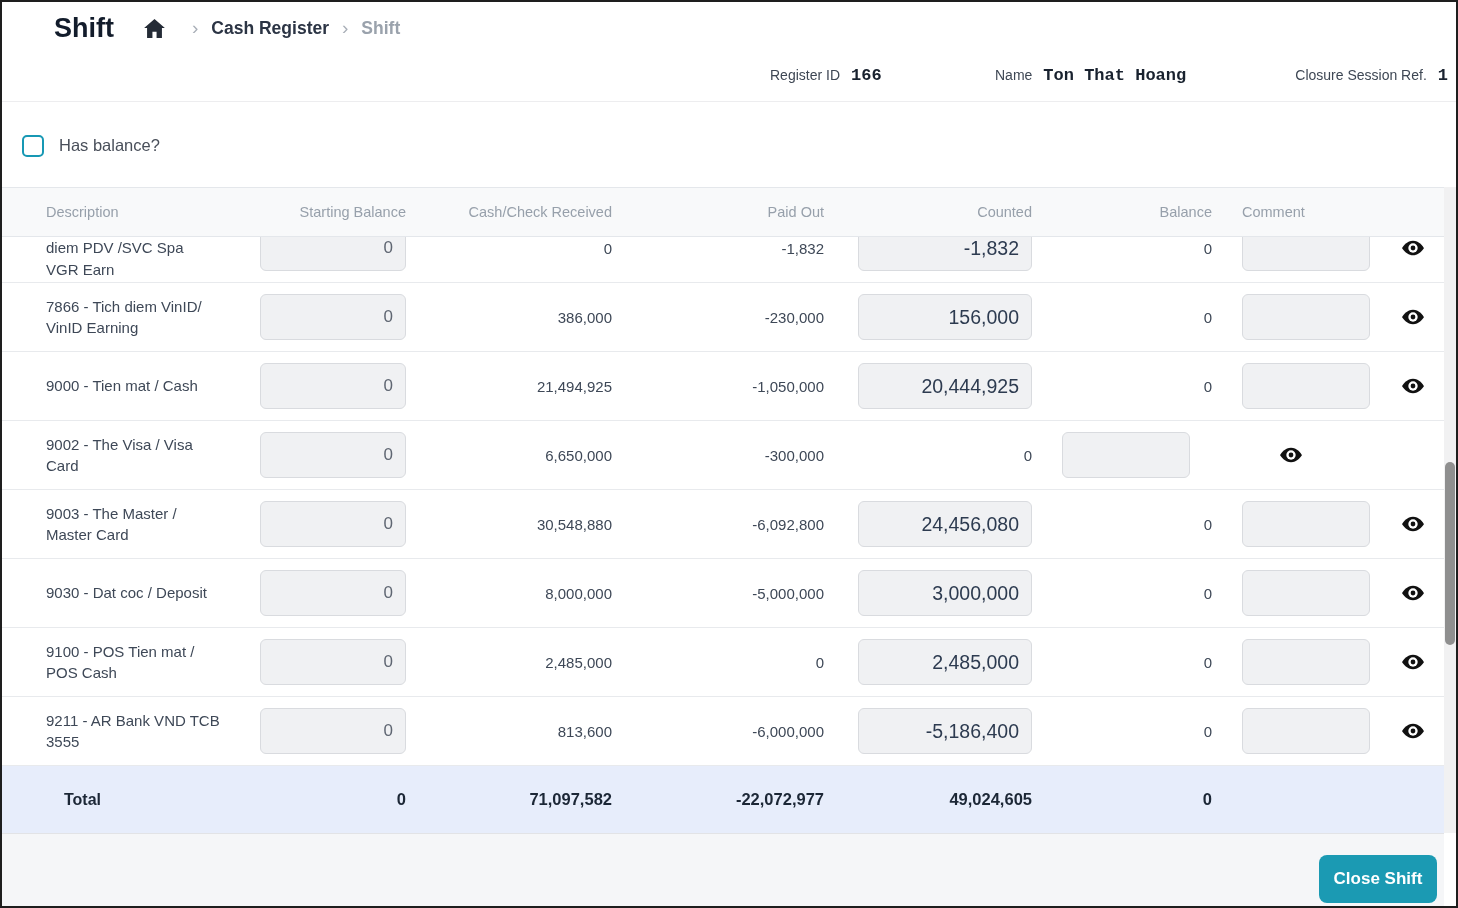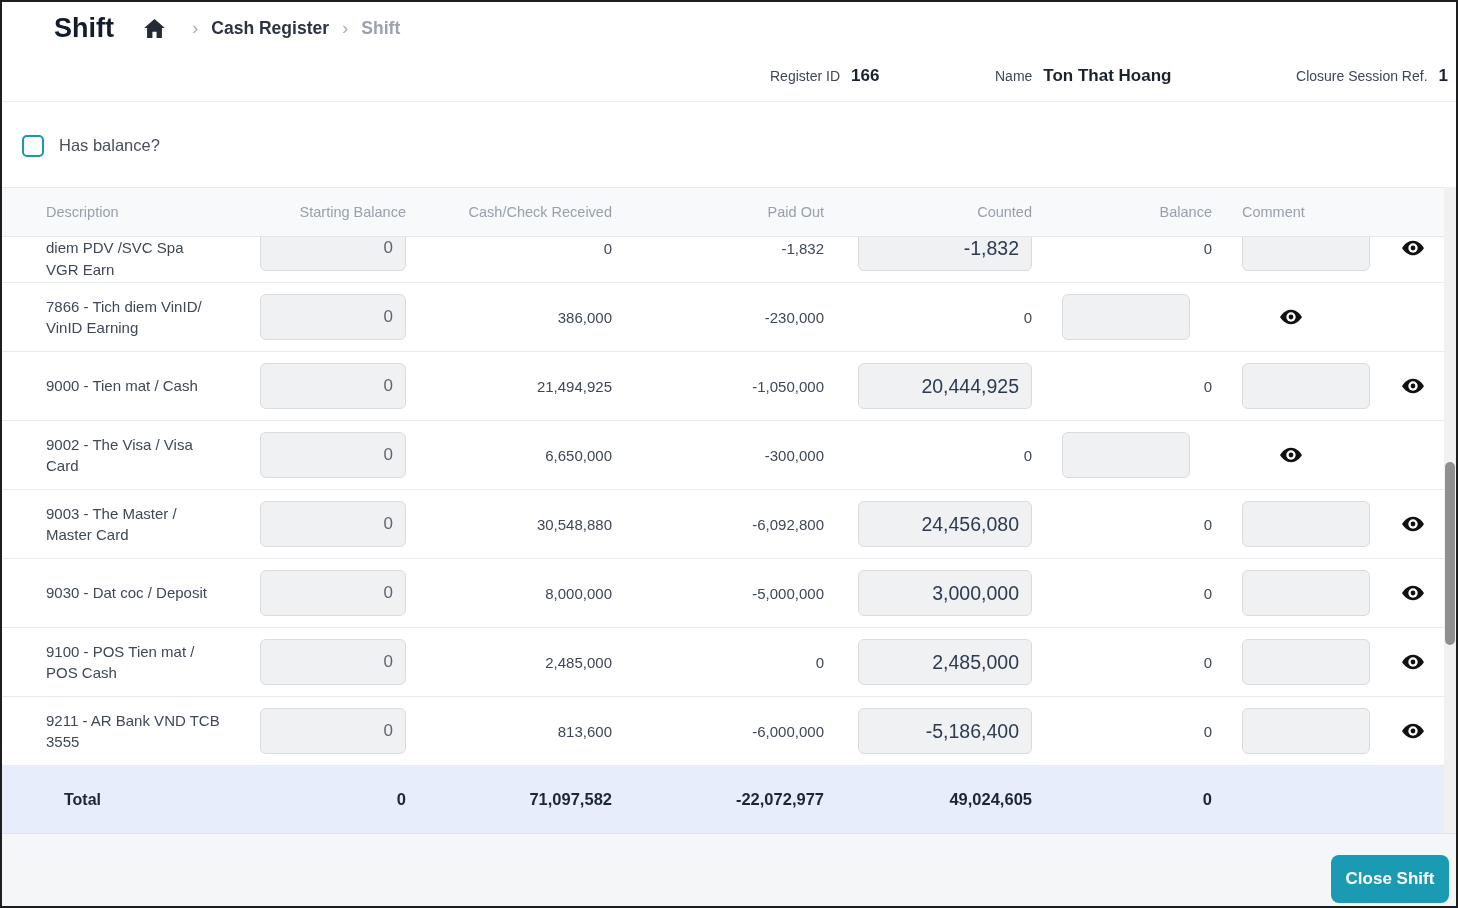--- a/index.html
+++ b/index.html
@@ -19,21 +19,21 @@
   .crumb-link { font-size:17.5px; font-weight:700; color:#2b3444; cursor:pointer; }
   .crumb-current { font-size:17.5px; font-weight:700; color:#9aa2ac; }
 
   
   .info-row { position:relative; height:48px; border-bottom:1px solid #ededef; background:#fff; }
   .info-group { position:absolute; top:12px; display:flex; align-items:baseline; white-space:nowrap; }
   .info-g1 { left:768px; }
   .info-g2 { left:993px; }
   .info-g3 { right:8px; }
   .info-label { font-size:14px; color:#3e4754; }
-  .info-value { font-size:17px; font-weight:700; color:#19222f; margin-left:11px; }
+  .info-value { font-size:17px; font-weight:700; color:#19222f; margin-left:11px;font-family:Liberation Mono, monospace; }
 
   
   .balance-section { height:85px; display:flex; align-items:center; padding:2px 0 0 20px; background:#fff; }
   .checkbox { width:22px; height:22px; border:2px solid #1798b4; border-radius:5px; background:#fff; cursor:pointer; }
   .checkbox-label { font-size:16.5px; color:#494f5a; margin-left:15px; }
 
   
   .grid-row {
     display:grid;
     grid-template-columns:214px 146px 206px 212px 208px 180px 158px 1fr;
@@ -67,21 +67,21 @@
 
   .total-row { height:67px; background:#e7edfb; font-weight:700; color:#1c2736; }
   .total-label { font-size:16px;margin-left:18px; }
   .total-num { text-align:right; font-size:16.5px; }
 
   
   .scroll-track { position:absolute; top:185px; right:0; width:12px; height:646px; background:#f1f1f2; }
   .scroll-thumb { position:absolute; top:460px; right:1px; width:10px; height:183px; background:#8f8f8f; border-radius:5px; cursor:pointer; }
 
   
-  .footer { position:absolute; left:0; right:0; bottom:0; height:73px; background:#f5f6f8; border-top:1px solid #e2e3e6; }
+  .footer { position:absolute; left:0; right:12px; bottom:0; height:73px; background:#f5f6f8; border-top:1px solid #e2e3e6; }
   .close-shift-btn {
     position:absolute; top:21px; right:7px; width:118px; height:48px;
     background:#1b9ab3; color:#fff; border:none; border-radius:8px;
     font-family:"Liberation Sans", sans-serif; font-size:17px; font-weight:700; cursor:pointer;
   }
 
   .icon-svg { display:block; }
 </style>
 </head>
 <body>
@@ -157,20 +157,23 @@
         </div>
     </div>
 
     <div class="grid-row trow">
       <div class="cell-desc">7866 - Tich diem VinID/ VinID Earning</div>
       <div class="cell-flexr">
           <input class="box sb-input" type="text" value="0" style="">
         </div>
       <div class="cell-num">386,000</div>
       <div class="cell-num">-230,000</div>
+      <div class="cell-flexr">
+          <input class="box counted-input" type="text" value="156,000" style="">
+        </div>
       <div class="cell-num">0</div>
       <div class="cell-comment"><input class="box comment-input" type="text" value="" style=""></div>
       <div class="cell-eye">
           <span>
             <svg class="icon-svg" width="22" height="16" viewBox="0 0 24 16">
               <path d="M12 0 C18.2 0 22.6 5.6 24 8 C22.6 10.4 18.2 16 12 16 C5.8 16 1.4 10.4 0 8 C1.4 5.6 5.8 0 12 0 Z" fill="#111"></path>
               <circle cx="12" cy="8" r="5.1" fill="#fff"></circle>
               <circle cx="12" cy="8" r="2.6" fill="#111"></circle>
             </svg>
           </span>

